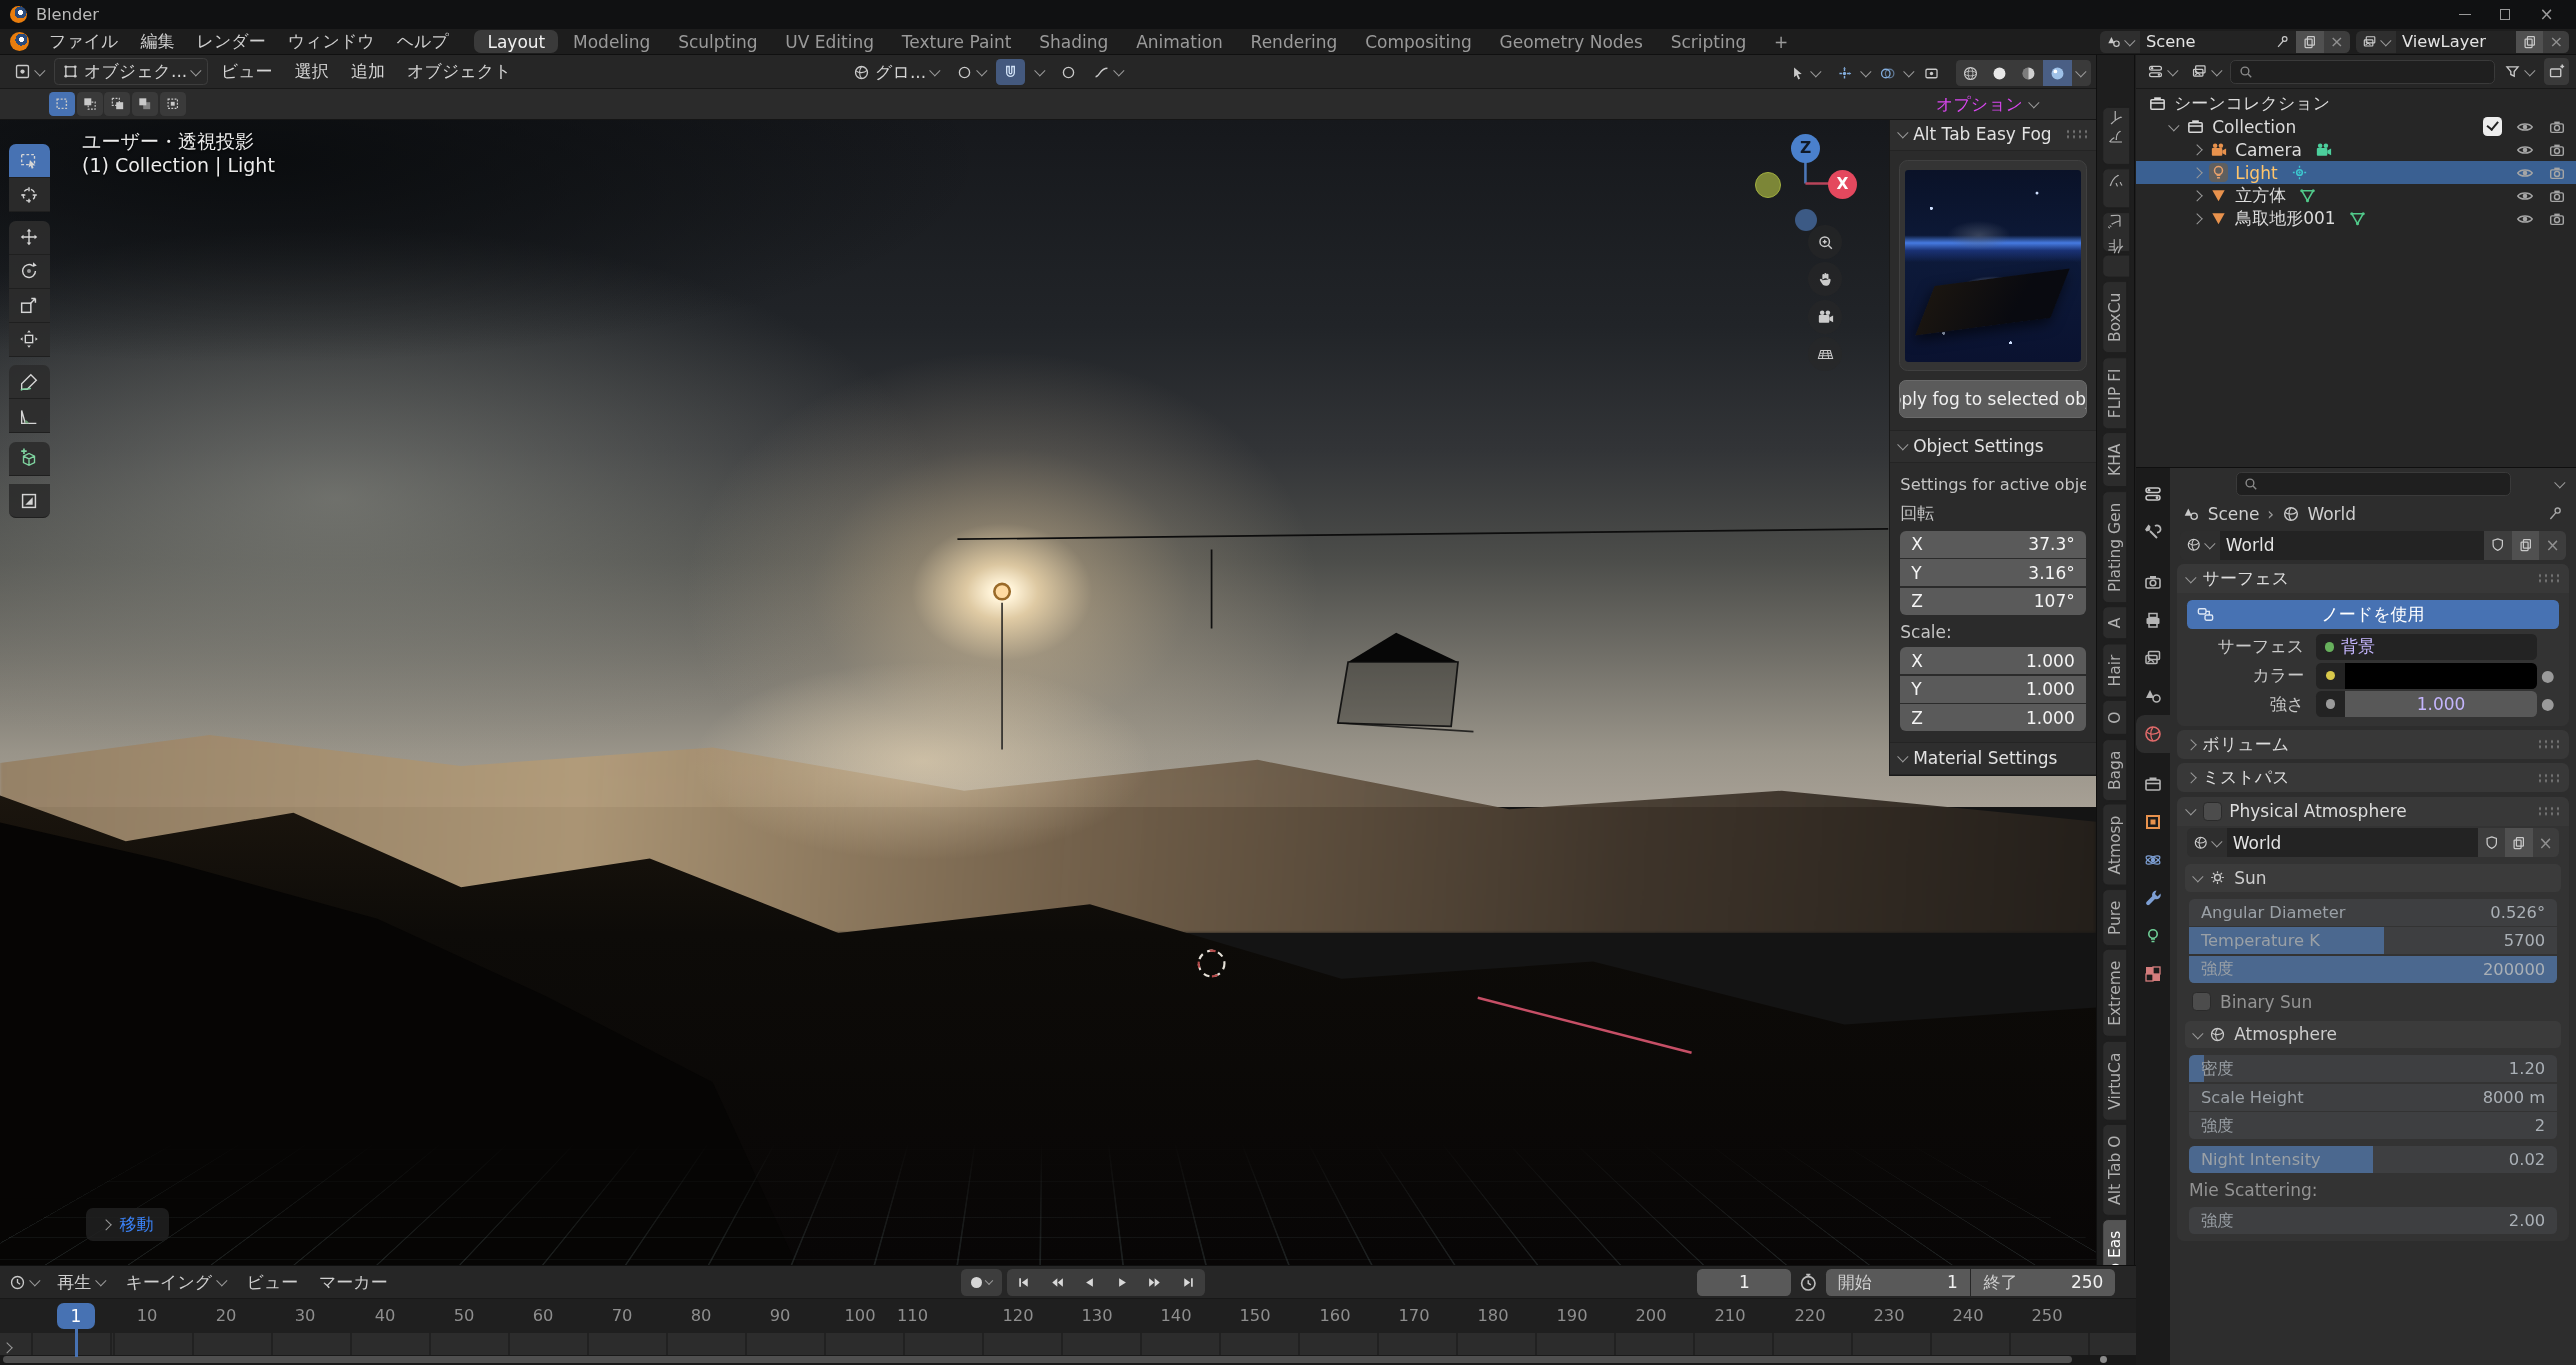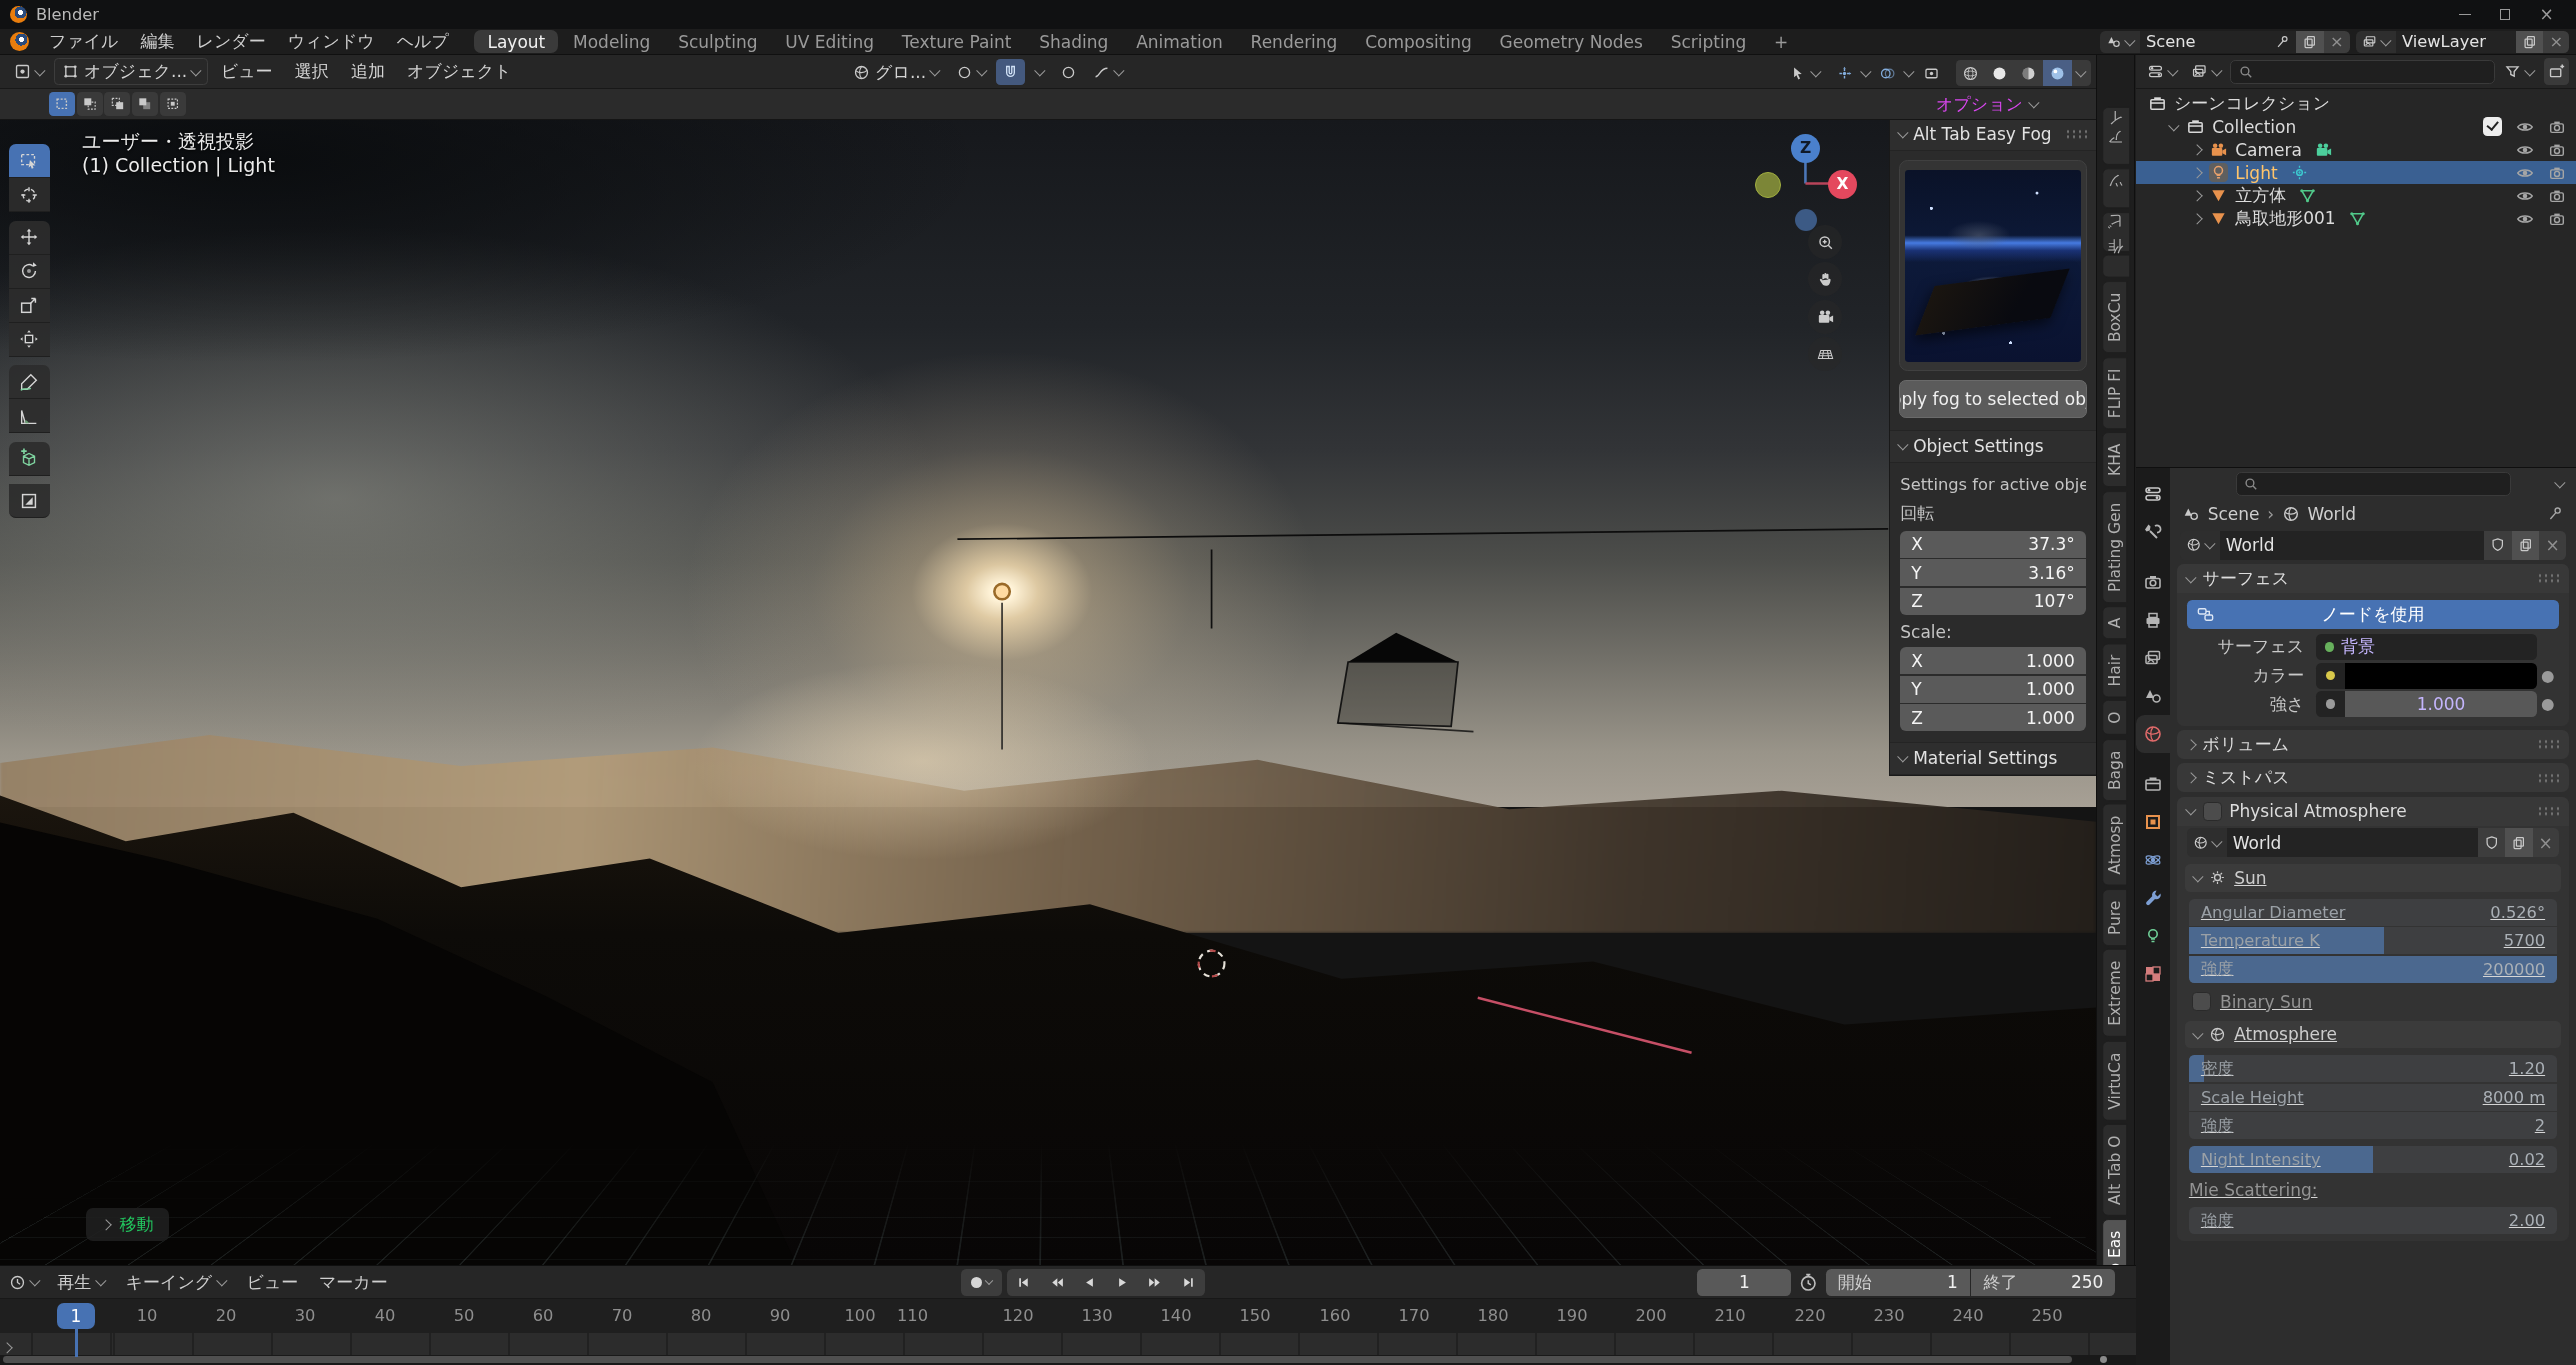--- a/index.html
+++ b/index.html
@@ -86,21 +86,21 @@
     background:
       repeating-linear-gradient(90deg, rgba(140,170,170,.17) 0 1.7px, transparent 1.7px 96px),
       repeating-linear-gradient(0deg, rgba(140,170,170,.11) 0 1.7px, transparent 1.7px 53px);
     transform:perspective(1030px) rotateX(55deg); transform-origin:50% 110%;
     -webkit-mask-image:linear-gradient(to top, rgba(0,0,0,.9) 30%, transparent 95%);
             mask-image:linear-gradient(to top, rgba(0,0,0,.9) 30%, transparent 95%); }
   .scene-svg { position:absolute; inset:0; width:100%; height:100%; }
   .vp-text { position:absolute; left:82px; color:#ececec; text-shadow:0 0.9px 2.6px rgba(0,0,0,.9); font-size:19px; }
   .vp-text.l1 { top:8.6px; }
   .vp-text.l2 { top:34px; }
-  .op-chip { position:absolute; left:86px; bottom:24px; height:33px; display:flex; align-items:center; gap:10.3px; padding:0 15.5px; background:rgba(32,32,32,.88); border-radius:6.9px; color:#22c55e; font-size:17px; }
+  .op-chip { position:absolute; left:86px; bottom:24px; height:33px; display:flex; align-items:center; gap:10.3px; padding:0 15.5px; background:rgba(32,32,32,.88); border-radius:6.9px; color:#3b82f6; font-size:17px; }
 
   
   .toolbar { position:absolute; left:8.6px; top:24px; display:flex; flex-direction:column; width:41px; }
   .tool { width:41px; height:34px; background:rgba(44,44,44,.92); display:flex; align-items:center; justify-content:center; border-bottom:0.9px solid #1f1f1f; }
   .tool:first-child { border-radius:6.9px 6.9px 0 0; }
   .tool .ico { width:22px; height:22px; color:#d5d5d5; }
   .tool.active { background:#4772b3; }
   .tool.gap { margin-top:8.6px; border-radius:6.9px 6.9px 0 0; }
   .tool.last { border-radius:0 0 6.9px 6.9px; }
 
@@ -184,21 +184,21 @@
   .frow { display:flex; align-items:center; margin:2.6px 10.3px; }
   .frow .lab { width:129px; text-align:right; padding-right:12px; color:#c9c9c9; font-size:17px; flex:none; }
   .frow .fieldwrap { flex:1; display:flex; height:26px; }
   .frow .socket { width:29px; background:#232323; border-radius:5.2px 0 0 5.2px; display:flex; align-items:center; justify-content:center; }
   .dot { width:9.4px; height:9.4px; border-radius:50%; }
   .frow .mainfield { flex:1; display:flex; align-items:center; gap:6.9px; padding:0 8.6px; font-size:17px; color:#c4b5fd; }
   .frow .decor { width:22px; text-align:center; color:#9a9a9a; font-size:15.5px; flex:none; }
   .ccb { width:19px; height:19px; border-radius:4.3px; flex:none; position:relative; background:#4c4c4c; border:0.9px solid #2a2a2a; }
   .ccb.checked { background:#4c6a99; border-color:#3a4f70; }
   .ccb.checked::after { content:''; position:absolute; left:5.2px; top:1.7px; width:5.2px; height:9.4px; border-right:2.6px solid #ccd8ea; border-bottom:2.6px solid #ccd8ea; transform:rotate(40deg); }
-  .subpanel { margin:6.9px 8.6px;text-decoration:underline; }
+  .subpanel { margin:6.9px 8.6px; }
   .sub-hd { height:27.5px; background:#3b3b3b; border-radius:5.2px; display:flex; align-items:center; gap:7.7px; padding:0 8.6px; color:#cdcdcd; font-size:17px; }
   .sub-hd .ico { width:17px; height:17px; color:#c9c9c9; }
   .checkrow { display:flex; align-items:center; gap:8.6px; margin:5.2px 0 0 6.9px; height:24px; font-size:17px; color:#939393; }
   .sl-group { display:flex; flex-direction:column; gap:1.7px; border-radius:5.2px; overflow:hidden; margin:6.9px 3.4px; }
   .nslider { position:relative; height:27px; background:#3e3f41; display:flex; align-items:center; justify-content:space-between; padding:0 12px; overflow:hidden; }
   .nslider .fill { position:absolute; left:0; top:0; bottom:0; background:#4b688f; }
   .nslider span { position:relative; z-index:1; font-size:16.3px; }
   .nslider .sl-lab { color:#9aa0a6; }
   .nslider .sl-val { color:#aab0b6; }
   .crow { display:flex; align-items:center; margin:2.6px 3.4px; height:27px; }

